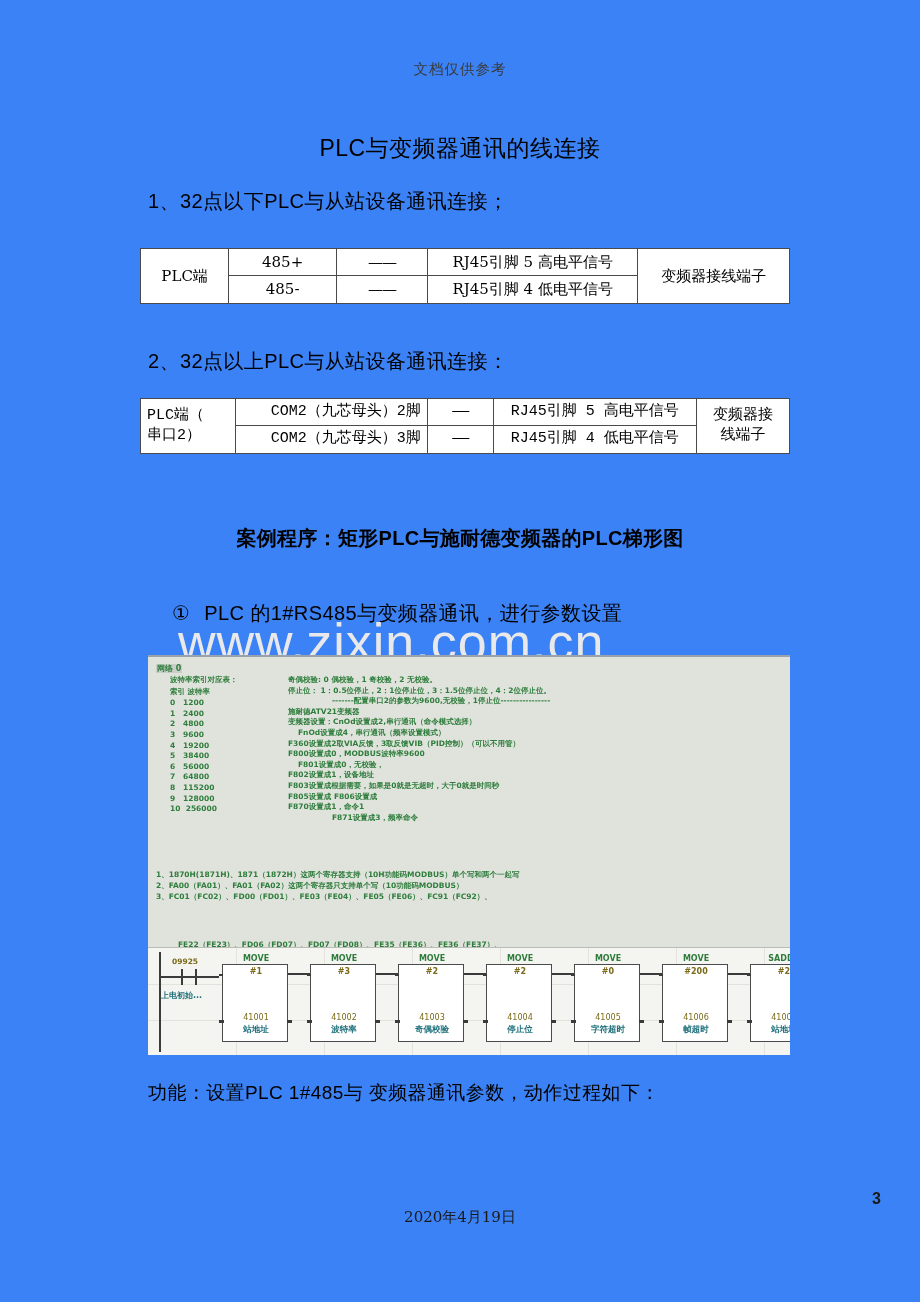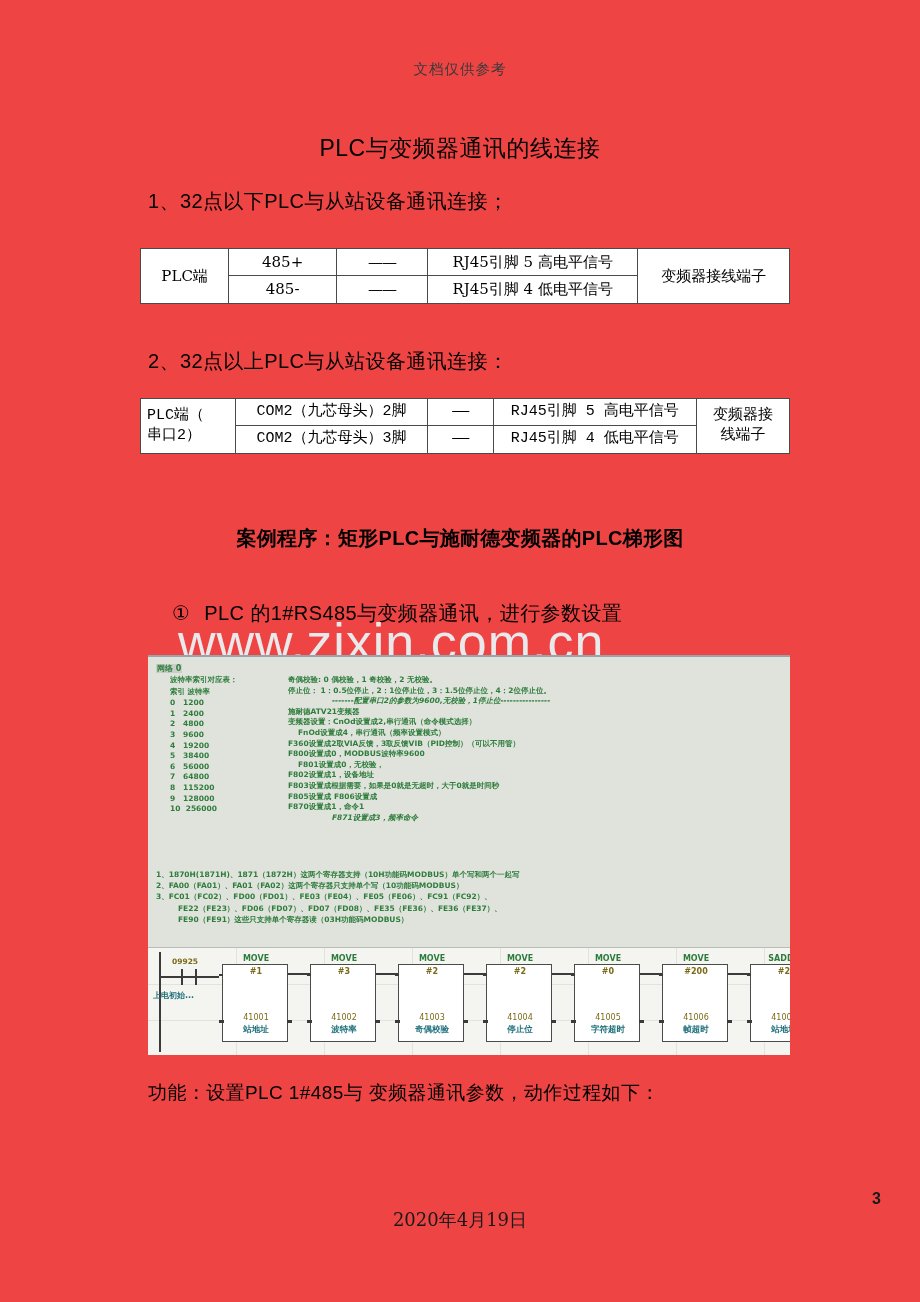--- a/index.html
+++ b/index.html
@@ -8,21 +8,21 @@
     background: #ffffff;
   }
   body {
     font-family: "Liberation Sans", "DejaVu Sans", sans-serif;
     color: #000000;
   }
   .page {
     position: relative;
     width: 920px;
     height: 1302px;
-    background: #ef4444;
+    background: #3b82f6;
     overflow: hidden;
     box-sizing: border-box;
   }
   
   .doc-header {
     position: absolute;
     top: 60px;
     left: 0;
     width: 920px;
     text-align: center;
@@ -112,21 +112,21 @@
   }
   #table-1 { top: 248px; left: 140px; width: 650px; }
   #table-1 td.c-plc { width: 85px; }
   #table-1 td.c-sig { width: 113px; }
   #table-1 td.c-dash { width: 95px; }
   #table-1 td.c-rj { width: 210px; }
   #table-1 td.c-term { width: 150px; }
 
   #table-2 { top: 398px; left: 140px; width: 650px; font-family: Liberation Mono, monospace; }
   #table-2 td.c-plc { width: 93px; text-align: left; padding-left: 6px;}
-  #table-2 td.c-com { width: 190px; }
+  #table-2 td.c-com { width: 190px; text-align: right; }
   #table-2 td.c-dash { width: 68px; }
   #table-2 td.c-rj { width: 200px; }
   #table-2 td.c-term { width: 88px; }
 
   .dash { letter-spacing: -1px; }
 
   
   .shot {
     position: absolute;
     top: 655px;
@@ -170,33 +170,33 @@
   .col-left .hdr { margin-bottom: 1px; }
   .baud-row { display: block; white-space: pre; }
   .col-right {
     position: absolute;
     top: 18px;
     left: 140px;
     width: 500px;
   }
   .col-right div { white-space: nowrap; }
   .ind1 { padding-left: 10px; }
-  .ind2 { padding-left: 44px; font-style: italic; }
+  .ind2 { padding-left: 44px; }
   .notes {
     position: absolute;
     top: 212px;
     left: 8px;
     width: 630px;
     color: #2f7d3c;
     font-size: 7.5px;
     line-height: 11.2px;
     font-weight: bold;
   }
   .notes div { white-space: nowrap; }
-  .notes .sub { padding-left: 22px; }
+  .notes .sub { padding-left: 22px; margin-top: 36px; }
 
   
   .ladder {
     position: absolute;
     top: 290px;
     left: 0;
     width: 642px;
     height: 110px;
     background: #f4f4f0;
     border-top: 1px solid #b9bdb6;
@@ -242,21 +242,21 @@
     position: absolute;
     top: 9px;
     left: 24px;
     font-size: 7.5px;
     color: #7a6a18;
     font-weight: bold;
   }
   .contact-cmt {
     position: absolute;
     top: 42px;
-    left: 5px;
+    left: 13px;
     font-size: 8px;
     color: #1d6f7a;
     font-weight: bold;
     white-space: nowrap;
   }
   .blk {
     position: absolute;
     top: 16px;
     width: 66px;
     height: 78px;
@@ -335,21 +335,21 @@
     background: #3b3b3b;
   }
   
   .footer-date {
     position: absolute;
     top: 1208px;
     left: 0;
     width: 920px;
     text-align: center;
     font-family: "DejaVu Serif", "Liberation Serif", serif;
-    font-size: 18px;
+    font-size: 15px;
     color: #1a1a1a;
   }
   .page-num {
     position: absolute;
     top: 1190px;
     left: 872px;
     font-family: "Liberation Sans", sans-serif;
     font-size: 16px;
     font-weight: bold;
     color: #1a1a1a;

